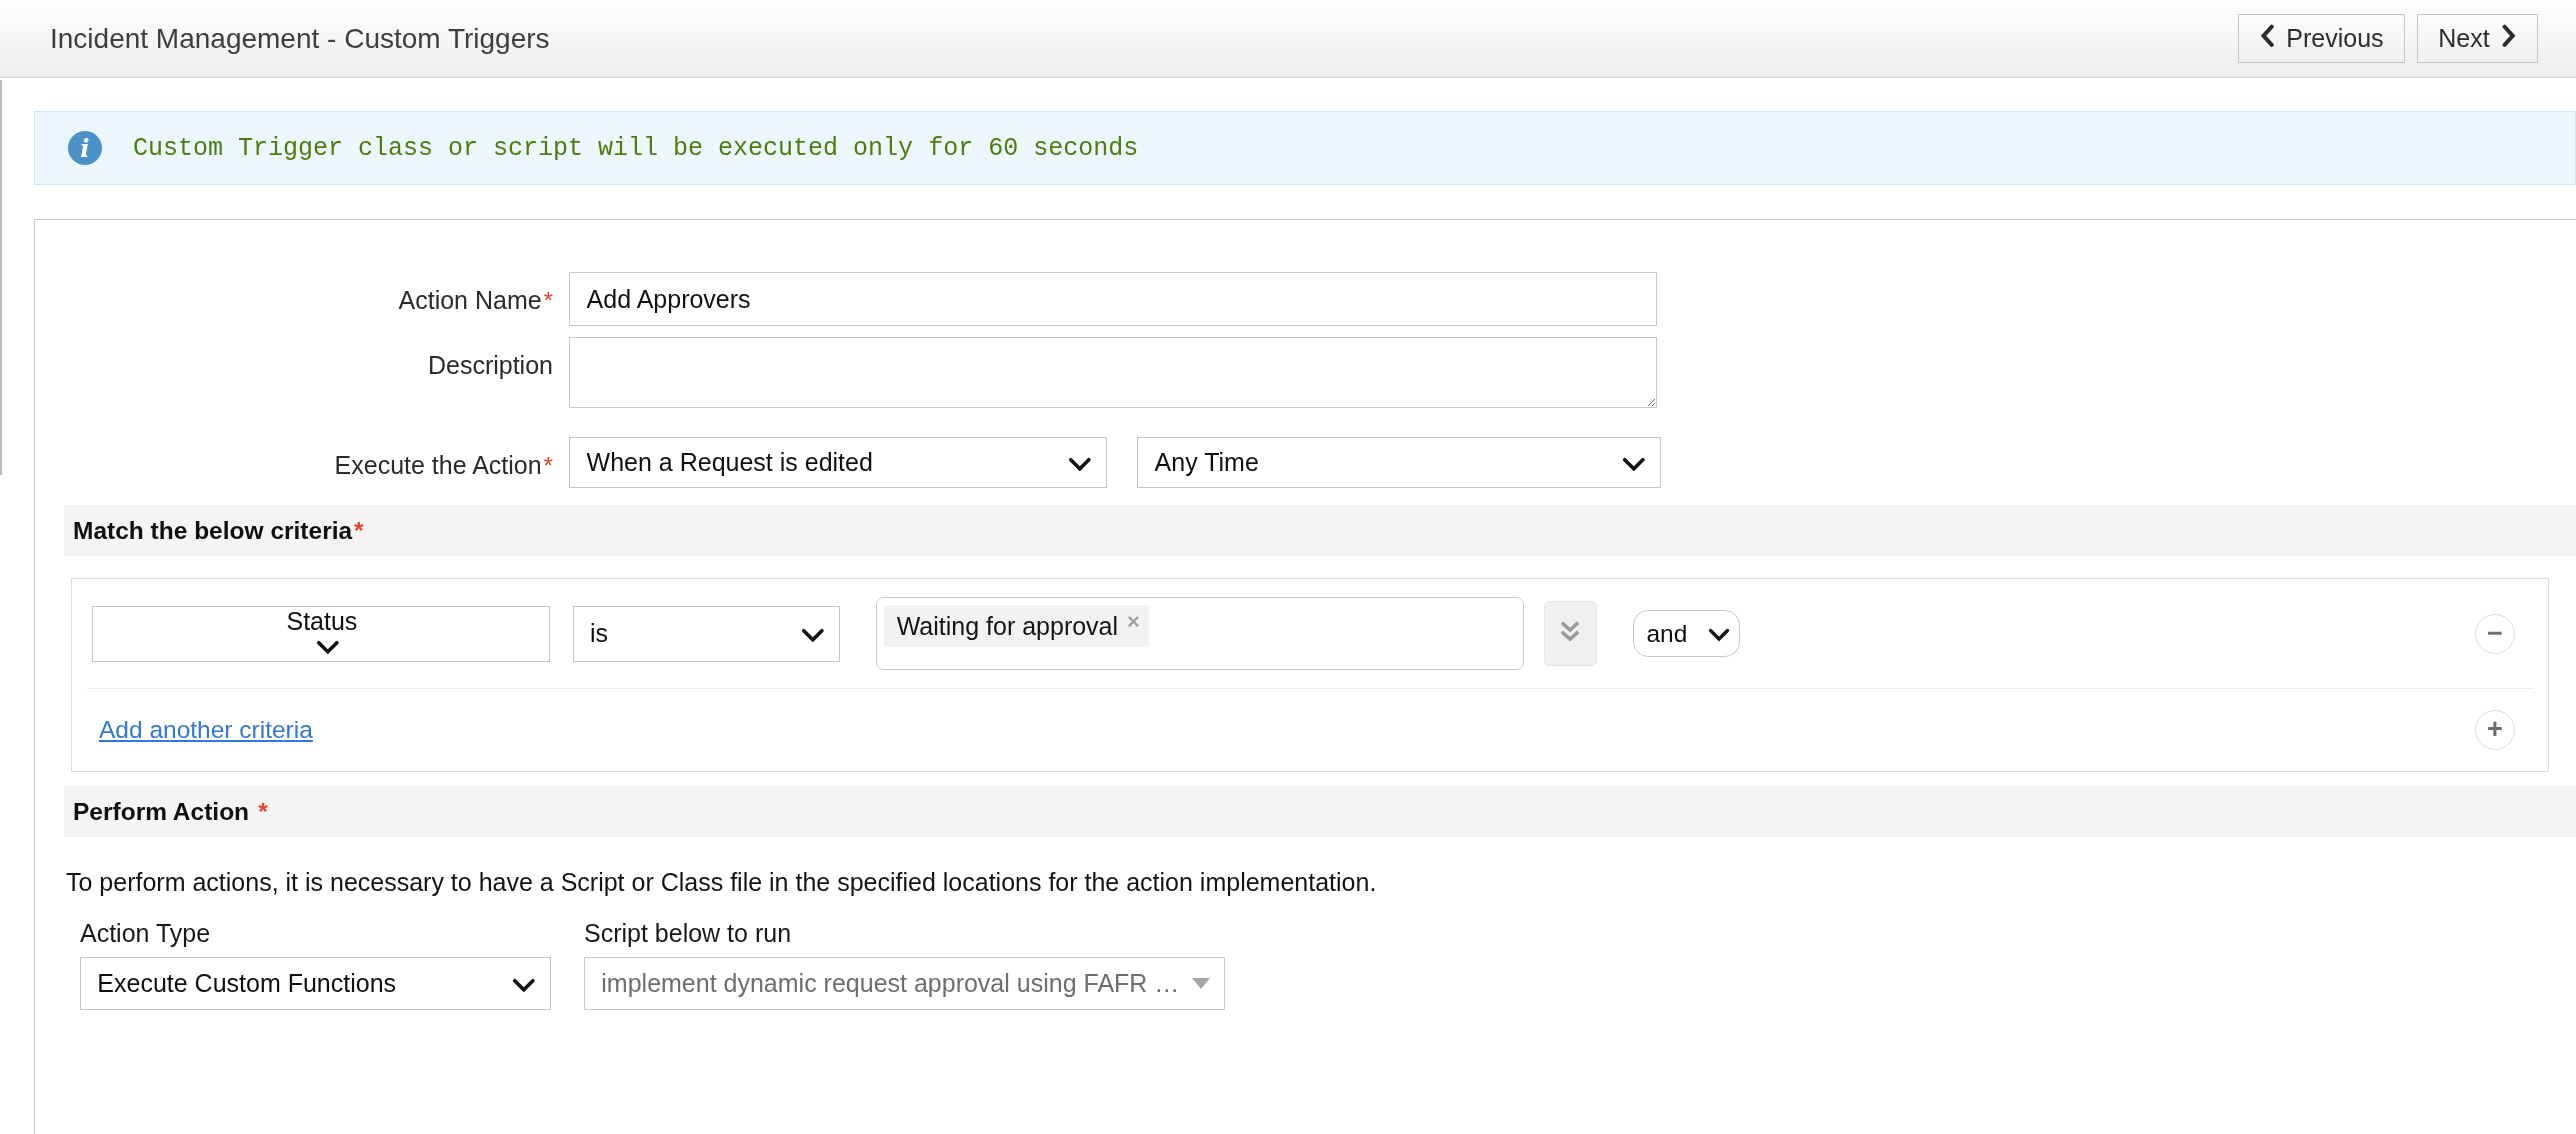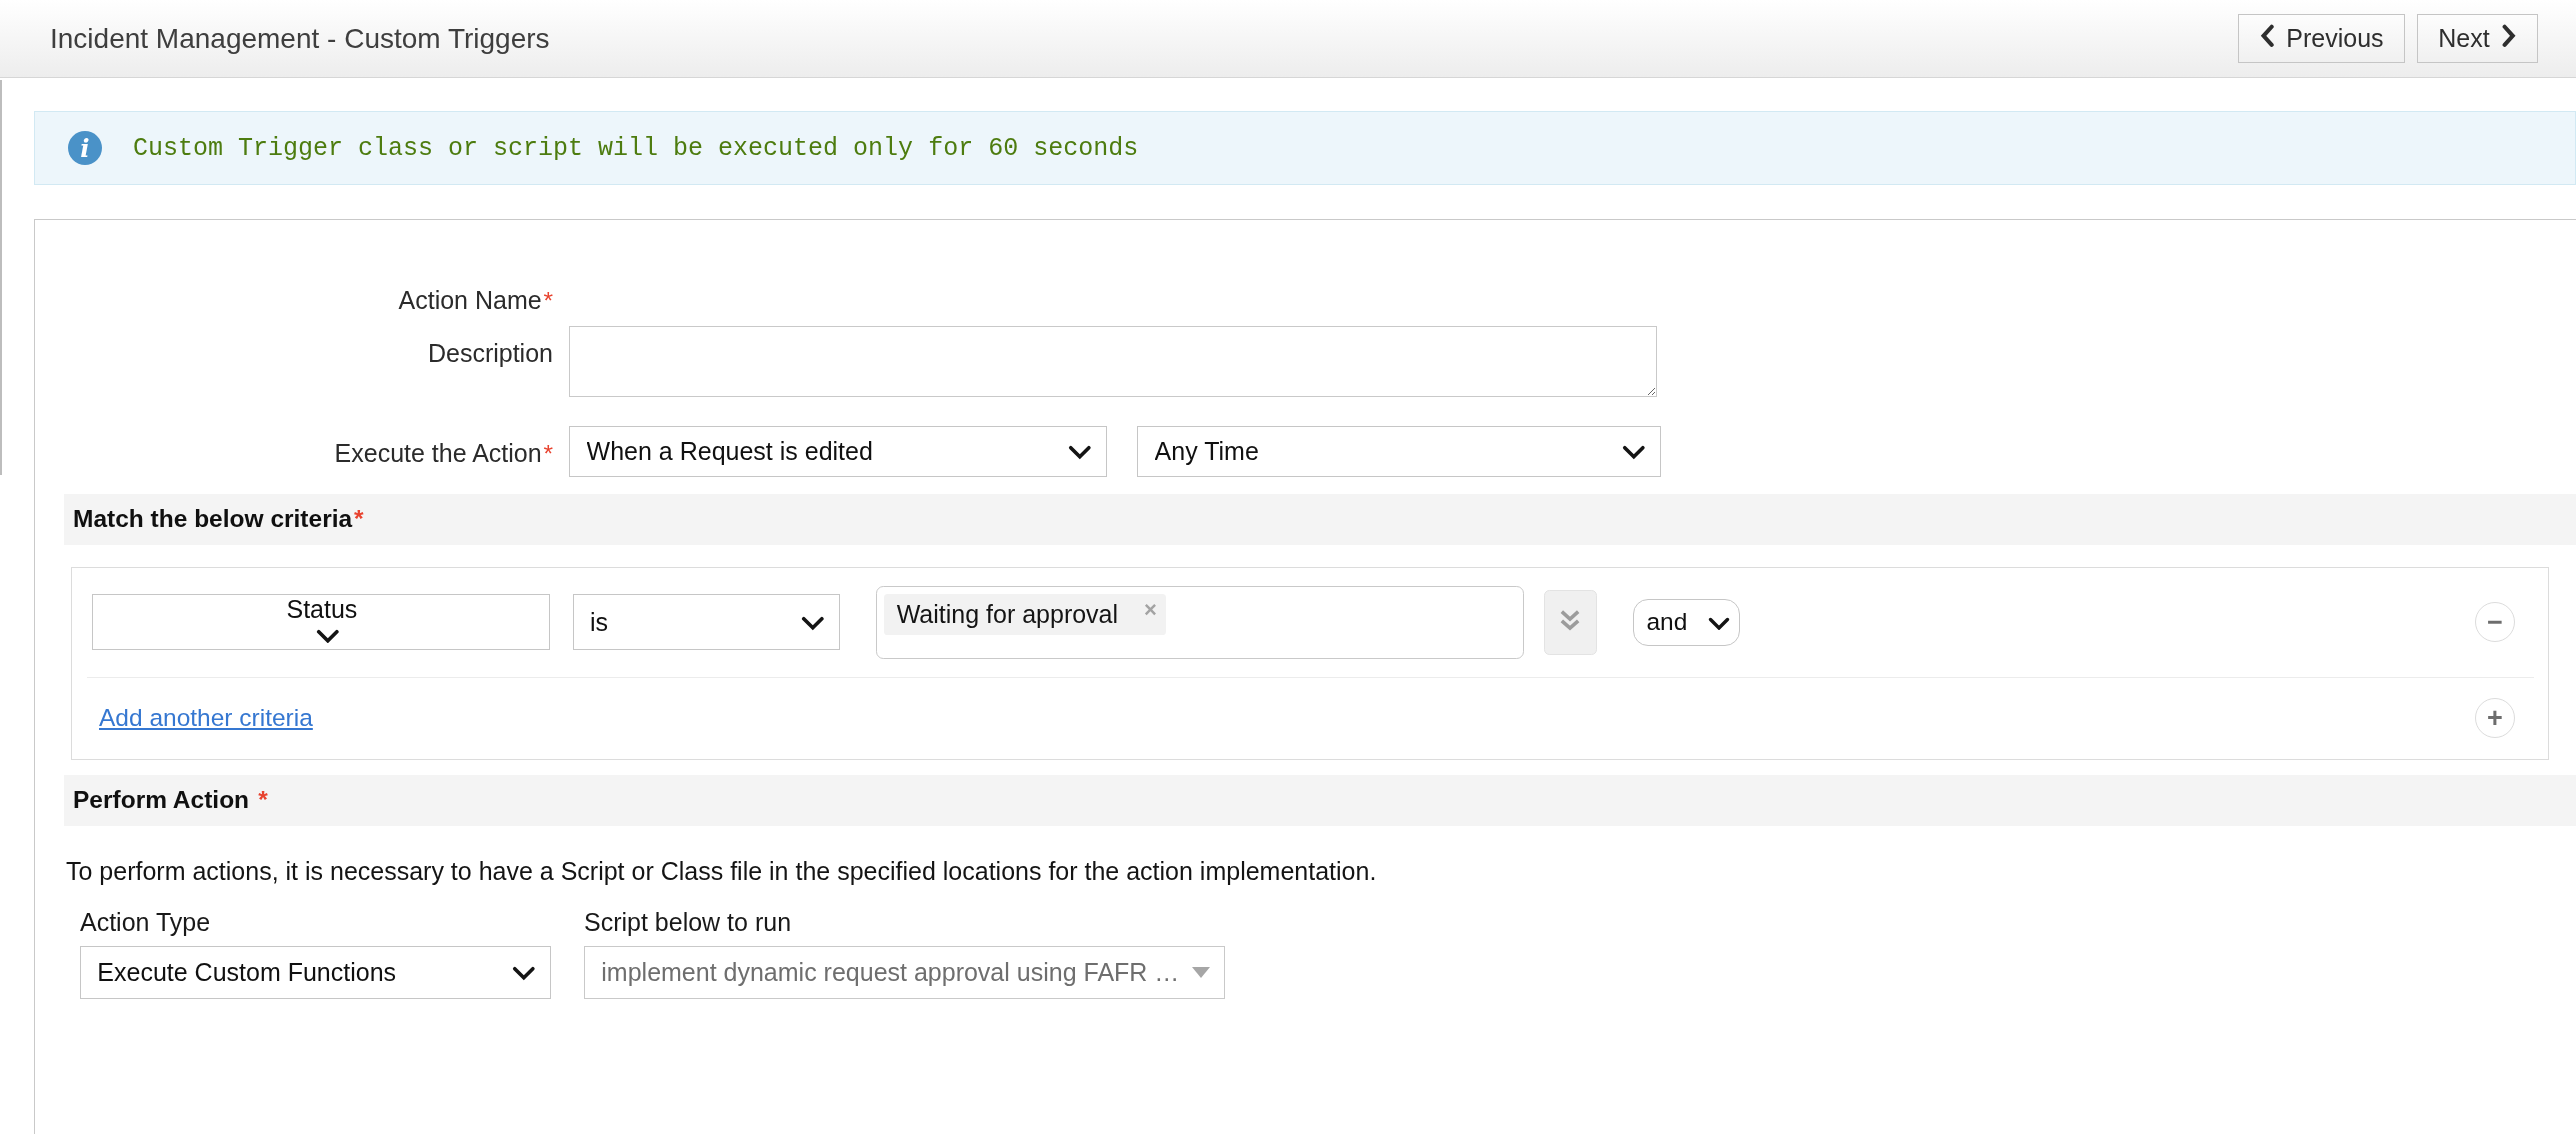--- a/index.html
+++ b/index.html
@@ -63,21 +63,21 @@
   .strip-sp { width:7.3px; }
 
   
   .criteria-box { margin:22px 27px 0 36px; border:0.9px solid #dcdcdc; background:#fff; }
   .criteria-row { display:flex; align-items:center; padding:18px 0 18px 20px; position:relative; }
   .fs-status { width:458px; height:56px;flex-direction:column; }
   .fs-is { width:267px; height:56px; margin-left:22.7px; }
   .tagbox { width:648px; height:73px; border:0.9px solid #c9c9c9; border-radius:7.3px;
     margin-left:36px; display:flex; align-items:flex-start; padding:7.3px; cursor:text; }
   .tag { background:#f2f2f2; border-radius:3.6px; padding:6.3px 9px 6.3px 12.7px; font-size:25px;
-    color:#141414; display:flex; align-items:flex-start; gap:26px; }
+    color:#141414; display:flex; align-items:flex-start; gap:9px; }
   .tag-x { color:#a3a3a3; font-size:22px; font-weight:bold; line-height:1; margin-top:-0.9px; cursor:pointer; }
   .chev-btn { width:53px; height:65px; background:#f0f0f0; border:0.9px solid #e3e3e3;
     border-radius:5.4px; margin-left:20px; display:flex; flex-direction:column;
     align-items:center; justify-content:center; gap:0.9px; cursor:pointer; }
   .fs-and { width:107px; height:47px; margin-left:36px; padding:0 9px 0 12.7px; font-size:24.5px;border-radius:15px; }
   .circle-btn { width:40px; height:40px; border-radius:50%; border:1.8px solid #dcdcdc;
     color:#6d6d6d; display:flex; align-items:center; justify-content:center;
     font-size:27px; font-weight:bold; background:#fff; cursor:pointer; line-height:1; }
   .row-action-btn { position:absolute; right:33px; top:50%; transform:translateY(-50%); }
   .criteria-divider { height:0.9px; background:#ececec; margin:0 14.5px; }
@@ -134,20 +134,23 @@
 
   <div class="panel">
 
 
     <div class="form-rows">
 
       <div class="form-row row-name">
         <div class="form-label">
           <span>Action Name</span><span class="asterisk">*</span>
         </div>
+        <div class="field-area">
+          <input class="text-input" type="text" value="Add Approvers" style="">
+        </div>
       </div>
 
       <div class="form-row row-desc">
         <div class="form-label">
           <span>Description</span>
         </div>
         <div class="field-area">
           <textarea class="textarea" style=""></textarea>
         </div>
       </div>

